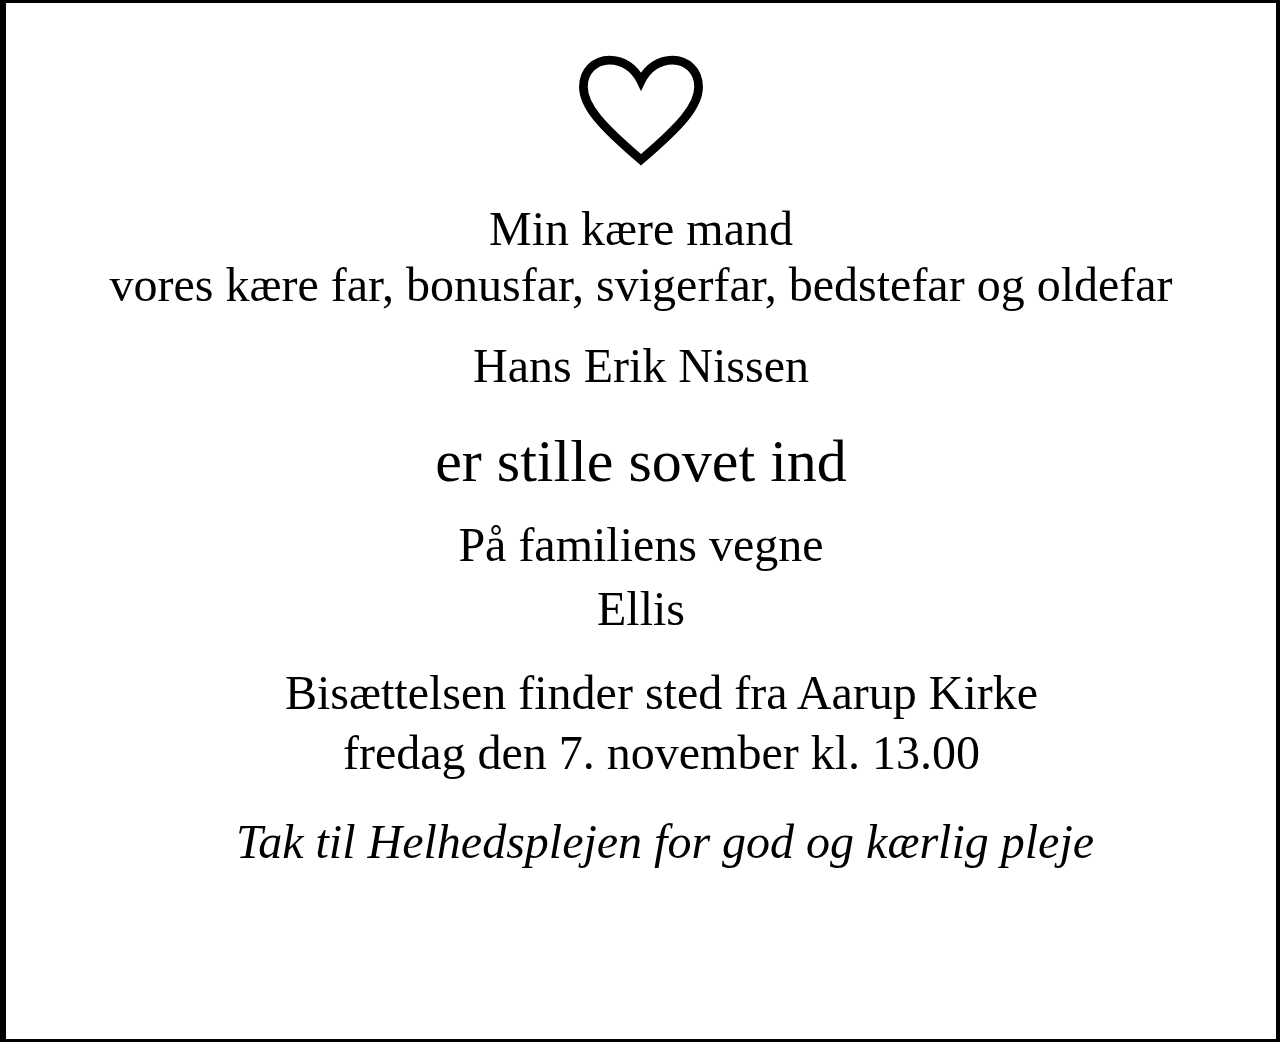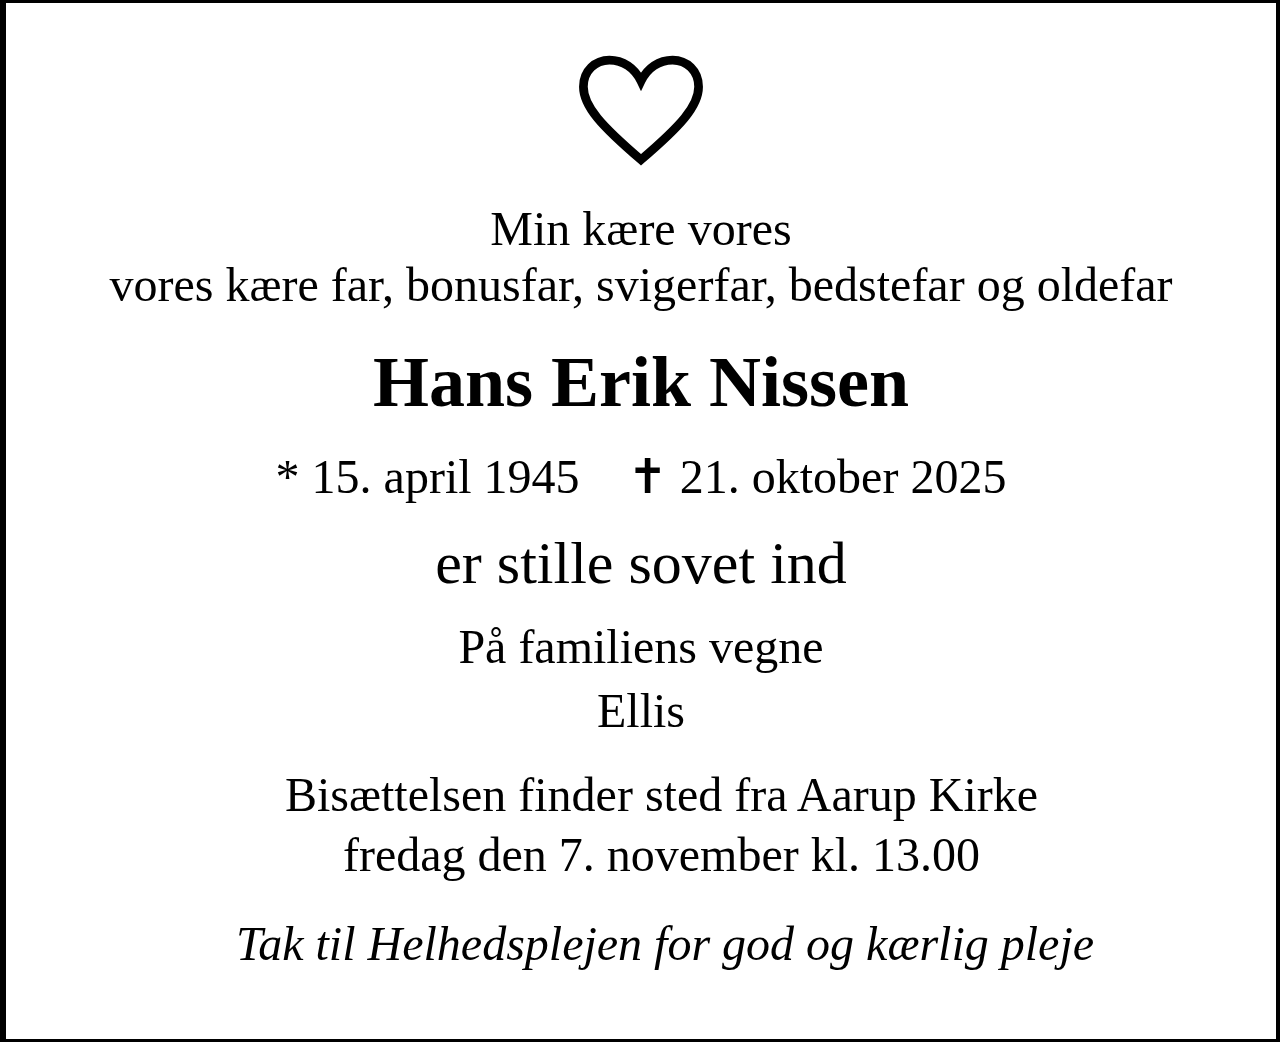--- a/index.html
+++ b/index.html
@@ -32,24 +32,24 @@
     height: 118px;
     display: block;
   }
   .intro {
     margin-top: 30px;
     font-size: 48px;
     line-height: 56px;
     white-space: nowrap;
   }
   .deceased-name {
-    margin-top: 32px;
-    font-size: 72px;
+    margin-top: 16px;
+    font-size: 48px;
     line-height: 74px;
-    font-weight: bold;
+    font-weight: normal;
     white-space: nowrap;
   }
   .dates-row {
     margin-top: 30px;
     font-size: 48px;
     line-height: 56px;
     display: flex;
     justify-content: center;
     gap: 48px;
     white-space: nowrap;
@@ -91,30 +91,26 @@
 
 <div class="notice-page">
 
   <div class="heart-wrap">
     <svg viewBox="0 0 100 84" aria-hidden="true">
       <path d="M50 76 C22 52 9 38 9 24 C9 12.5 17.5 5 27.5 5 C37 5 45.5 10.5 50 20 C54.5 10.5 63 5 72.5 5 C82.5 5 91 12.5 91 24 C91 38 78 52 50 76 Z" fill="none" stroke="#000000" stroke-width="6.2"></path>
     </svg>
   </div>
 
   <div class="intro">
-    <div>Min kære vores</div>
+    <div>Min kære mand</div>
     <div>vores kære far, bonusfar, svigerfar, bedstefar og oldefar</div>
   </div>
 
   <div class="deceased-name">Hans Erik Nissen</div>
 
-  <div class="dates-row">
-    <span>* 15. april 1945</span>
-    <span>✝ 21. oktober 2025</span>
-  </div>
 
   <div class="line-passed">er stille sovet ind</div>
 
   <div class="line-behalf">På familiens vegne</div>
 
   <div class="signature">Ellis</div>
 
   <div class="ceremony">
     <div>Bisættelsen finder sted fra Aarup Kirke</div>
     <div>fredag den 7. november kl. 13.00</div>

